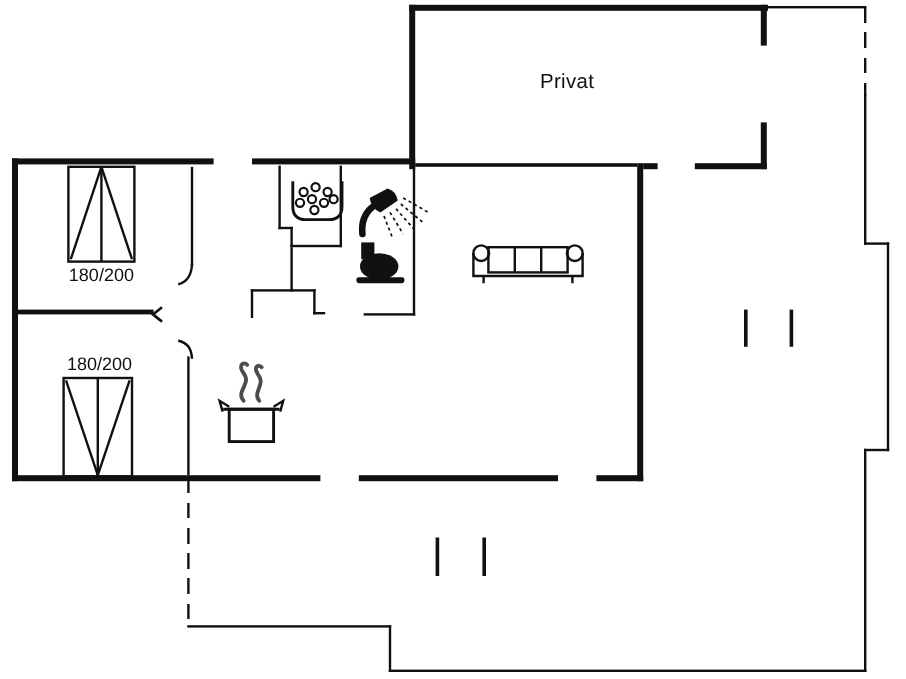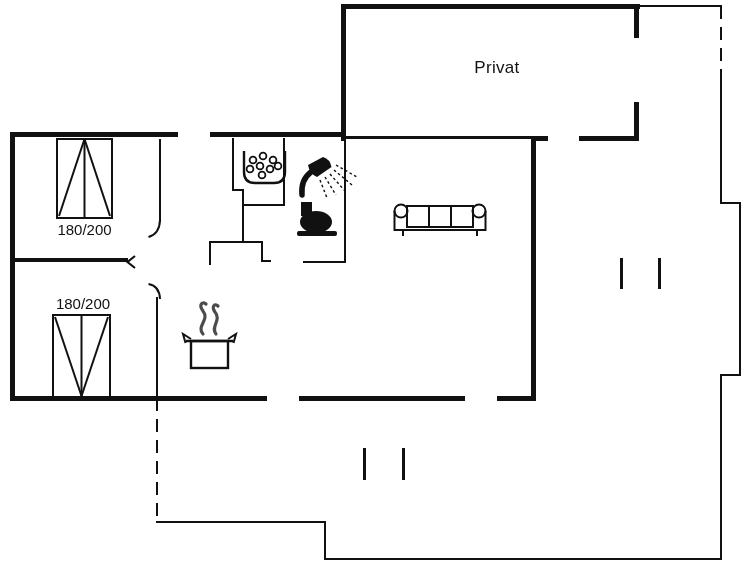--- a/index.html
+++ b/index.html
@@ -140,18 +140,18 @@
       <line x1="186" y1="341" x2="233" y2="341" stroke-width="2.4"></line>
       <path d="M 191 339 L 183 334 L 185.5 343" stroke-width="2"></path>
       <path d="M 228 339 L 236 334 L 233.5 343" stroke-width="2"></path>
       <g stroke-width="3.2" opacity="0.75" stroke-linecap="round">
         <path d="M 203 334 C 196 326 210 320 203 311 C 198 304 203 301 206 304"></path>
         <path d="M 216 334 C 210 327 222 320 215 312 C 211 306 215 303 218 306"></path>
       </g>
     </g>
   </svg>
 
-  <div class="label privat" style="left:450px;top:58px;width:94px;text-align:center">Privat</div>
+  <div class="label privat" style="left:450px;top:58px;width:94px;">Privat</div>
 
   <div class="label bedsize" style="left:44px;top:221px;width:81px;text-align:center">180/200</div>
 
   <div class="label bedsize" style="left:43px;top:295px;width:80px;text-align:center">180/200</div>
 </div>
 
 </body></html>

